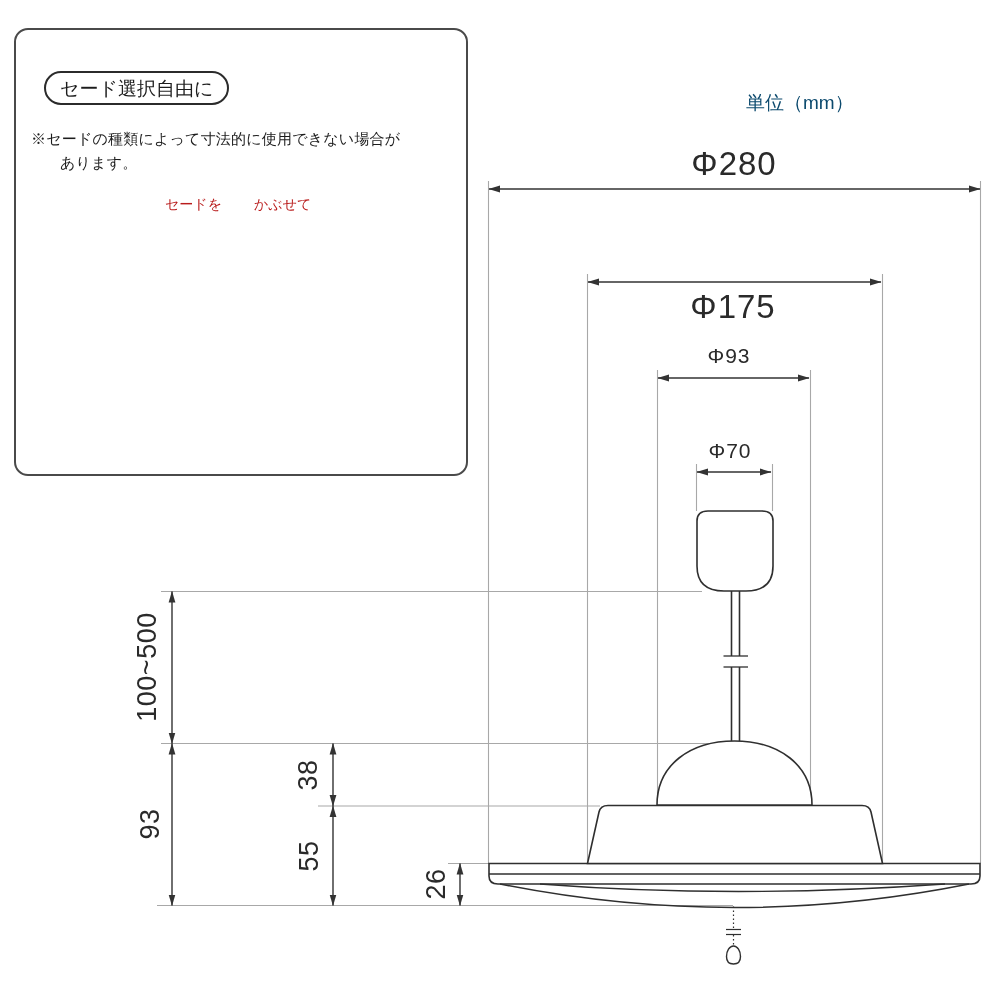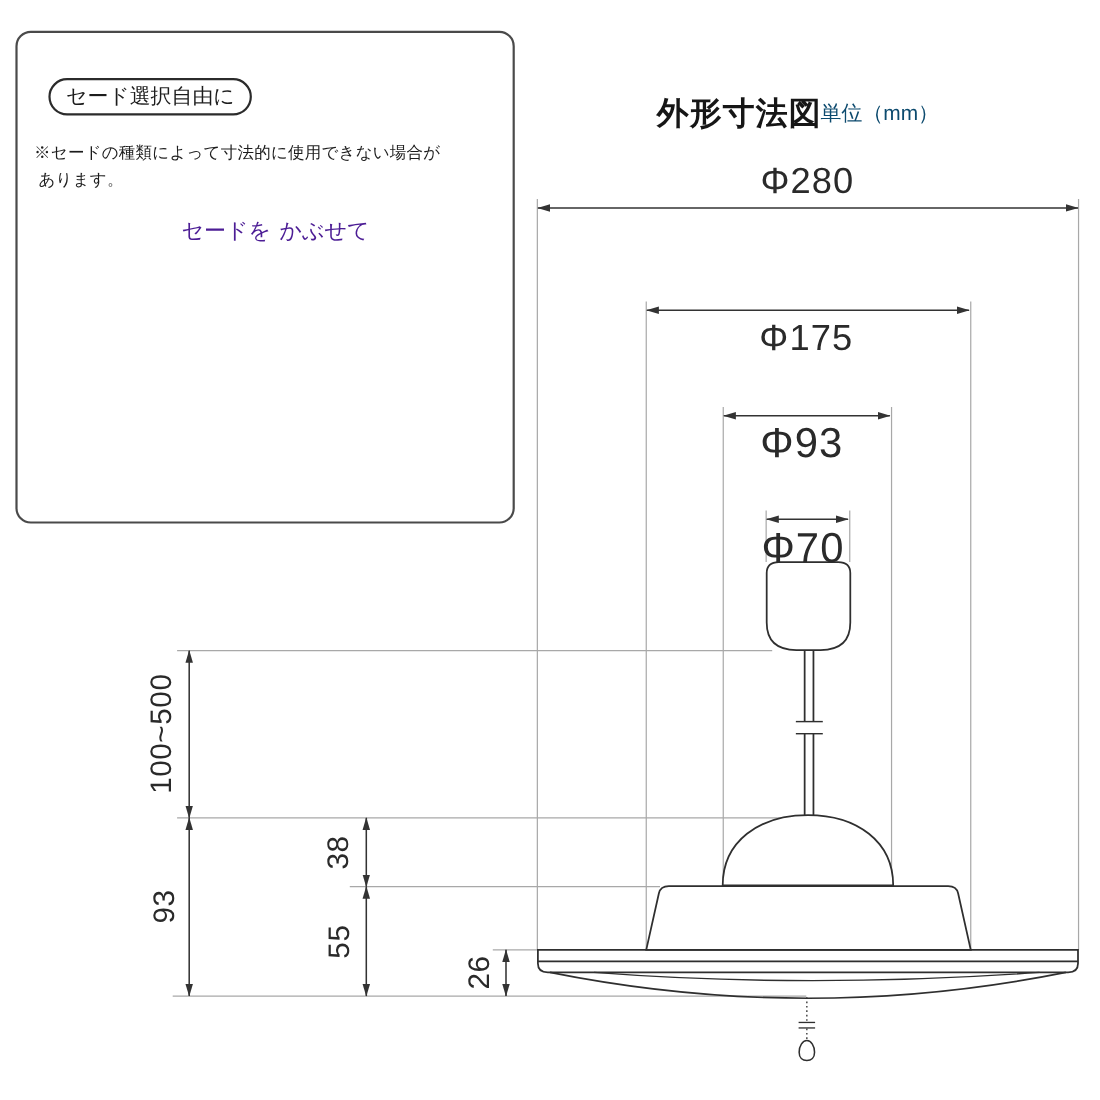--- a/index.html
+++ b/index.html
@@ -6,24 +6,24 @@
   .stage{position:relative;width:1000px;height:1000px;background:#fff;overflow:hidden;
          font-family:"Liberation Sans", sans-serif;color:#222;}
   svg{position:absolute;left:0;top:0;}
   
   .info-box{position:absolute;left:14px;top:28px;width:454px;height:448px;
             border:2px solid #4a4a4a;border-radius:14px;background:#fff;box-sizing:border-box;}
   .badge{position:absolute;left:28px;top:41px;height:34px;line-height:32px;padding:0 14px;
          border:2px solid #2b2b2b;border-radius:18px;font-size:19px;color:#1c1c1c;box-sizing:border-box;}
   .heading{position:absolute;left:28px;top:82px;font-size:26px;font-weight:500;letter-spacing:0.2px;color:#151515;}
   .note{position:absolute;font-size:15px;color:#1c1c1c;letter-spacing:0.2px;}
-  .cap{position:absolute;font-size:20px;color:#4c1d95;}
+  .cap{position:absolute;font-size:14px;color:#b91c1c;}
   
   .dim{position:absolute;transform:translate(-50%,-50%);font-size:33px;color:#2a2a2a;letter-spacing:1px;}
-  .dim.small{font-size:38px;margin-top:48px;}
+  .dim.small{font-size:21px;}
   .dim.vert{transform:translate(-50%,-50%) rotate(-90deg);font-size:27px;letter-spacing:0.5px;}
   .title{position:absolute;left:597px;top:84px;font-size:29px;font-weight:600;color:#161616;letter-spacing:1px;}
   .unit{position:absolute;left:746px;top:90px;font-size:19px;color:#0c4a6e;}
 </style>
 </head>
 <body>
 
 <div class="stage">
 
   <svg width="1000" height="1000" viewBox="0 0 1000 1000">
@@ -136,26 +136,25 @@
       <line x1="172" y1="743.5" x2="172" y2="905.5" marker-start="url(#as)" marker-end="url(#ae)"></line>
       <line x1="333" y1="743.5" x2="333" y2="806" marker-start="url(#as)" marker-end="url(#ae)"></line>
       <line x1="333" y1="806" x2="333" y2="905.5" marker-start="url(#as)" marker-end="url(#ae)"></line>
       <line x1="460" y1="863.5" x2="460" y2="905.5" marker-start="url(#as)" marker-end="url(#ae)"></line>
     </g>
   </svg>
 
   <div class="info-box">
     <span class="badge">セード選択自由に</span>
     <div class="note" style="left:15px;top:100px;">※セードの種類によって寸法的に使用できない場合が</div>
-    <div class="note" style="left:19px;top:124px;">あります。</div>
+    <div class="note" style="left:44px;top:124px;">あります。</div>
     <div class="cap" style="left:149px;top:166px;">セードを</div>
     <div class="cap" style="left:238px;top:166px;text-align:center;">かぶせて</div>
   </div>
 
-  <div class="title">外形寸法図</div>
   <div class="unit">単位（mm）</div>
 
   <div class="dim" style="left:734px;top:164px;text-align:right;">Φ280</div>
   <div class="dim" style="left:733px;top:259px;margin-top:48px;">Φ175</div>
   <div class="dim small" style="left:729px;top:356px;">Φ93</div>
   <div class="dim small" style="left:730px;top:451px;">Φ70</div>
   <div class="dim vert" style="left:147px;top:667px;">100~500</div>
   <div class="dim vert" style="left:150px;top:824px;">93</div>
   <div class="dim vert" style="left:308px;top:775px;">38</div>
   <div class="dim vert" style="left:309px;top:856px;">55</div>

